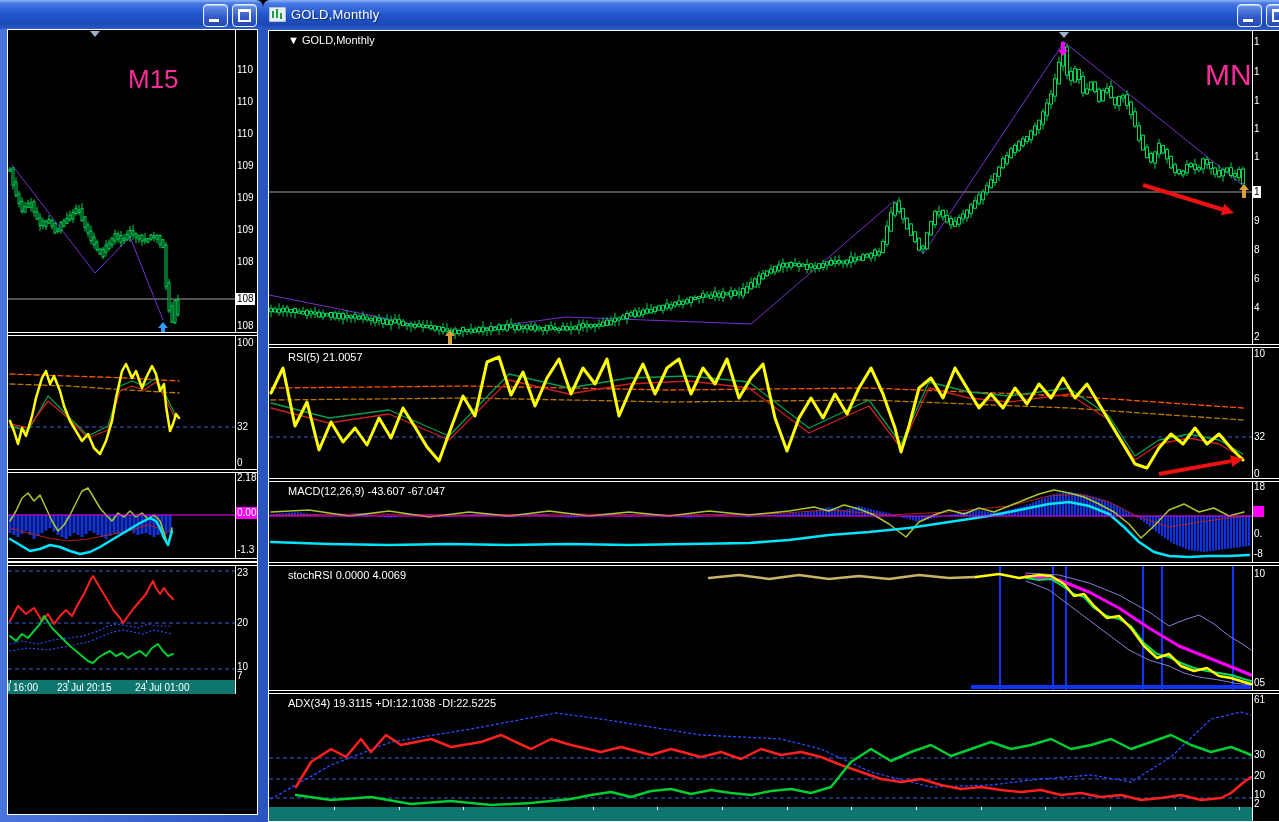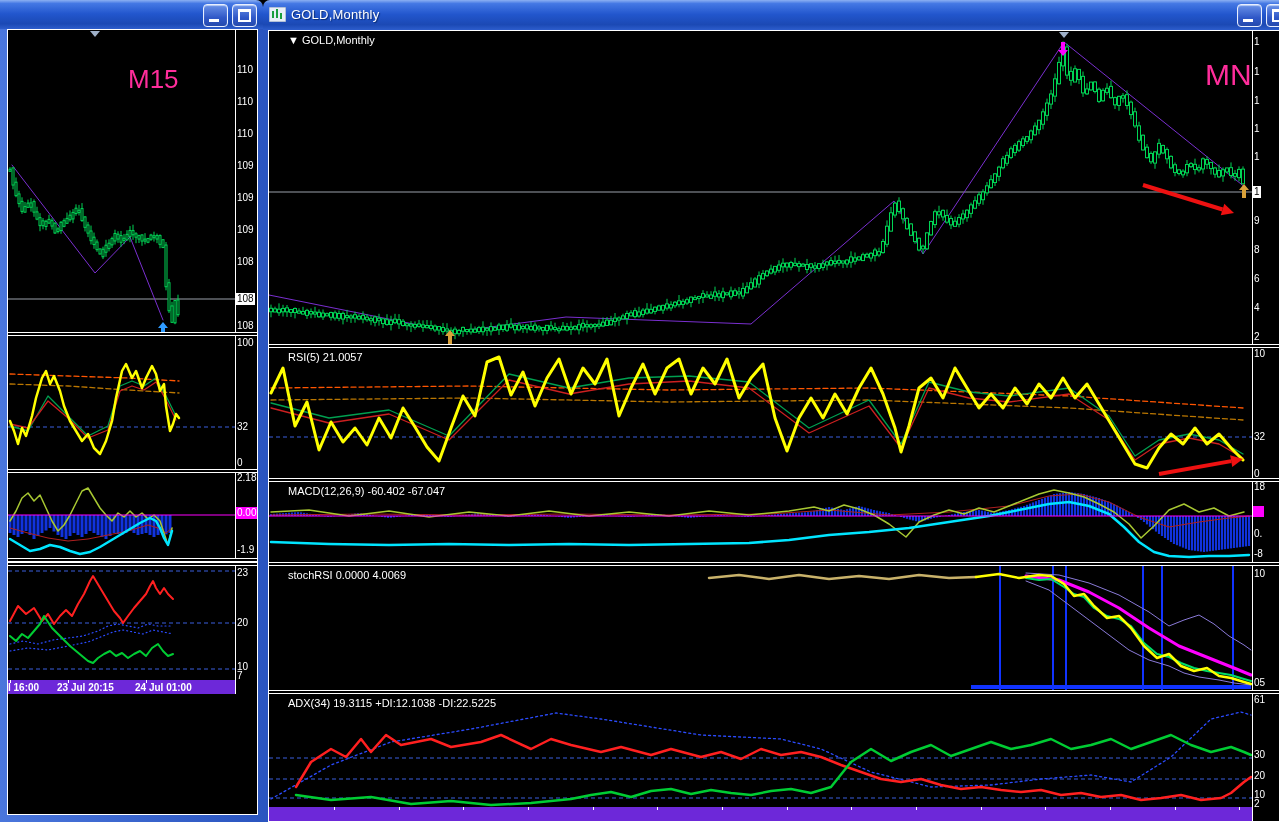--- a/index.html
+++ b/index.html
@@ -34,21 +34,21 @@
   .plotwrap{position:relative;flex:1;overflow:hidden;}
   svg{display:block;}
   .axis{position:relative;border-left:1px solid #fff;background:#000;flex:none;overflow:hidden;}
   .left-win .axis{width:21px;}
   .main-win .axis{width:26px;}
   .divider{height:4px;border-top:1px solid #fff;border-bottom:1px solid #fff;background:#000;box-sizing:border-box;}
   .plabel{position:absolute;left:19px;top:3px;color:#fff;font-size:11px;white-space:nowrap;}
   .axlab{position:absolute;left:1px;color:#fff;font-size:10px;line-height:12px;white-space:nowrap;}
   .axlab.wbox{background:#fff;color:#000;padding:0 1px;left:0;}
   .axlab.mboxx{background:#ff00ff;color:#fff;padding:0 1px;min-width:9px;min-height:11px;left:0;}
-  .tlrow{background:#6d28d9;font-weight:bold;}
+  .tlrow{background:#0f766e;}
   .tl{position:relative;flex:1;overflow:hidden;}
   .tl span{position:absolute;top:2px;color:#fff;font-size:10px;white-space:nowrap;}
   .tl .tick{position:absolute;top:0;width:1px;height:3px;background:#fff;}
   .axcorner{flex:none;border-left:1px solid #fff;background:#000;}
   .left-win .axcorner{width:21px;}
   .main-win .axcorner{width:26px;}
 </style>
 </head>
 <body>
 
@@ -272,21 +272,21 @@
                 <polyline points="2,55 20,60 40,65 60,68 80,66 100,62 120,58 140,52 150,55 158,60 164,55" fill="none" stroke="#b02020" stroke-width="1" stroke-linejoin="round" stroke-linecap="round"></polyline>
                 <polyline points="2,48 8,38 14,25 20,20 26,28 32,22 38,35 44,48 50,58 56,52 62,42 68,30 74,18 80,15 86,25 92,35 98,42 104,48 110,40 116,44 122,38 128,44 134,40 140,46 146,42 152,48 156,60 160,72 164,55" fill="none" stroke="#a8c832" stroke-width="1.5" stroke-linejoin="round" stroke-linecap="round"></polyline>
                 <polyline points="2,66 12,72 22,78 32,76 42,72 52,74 62,78 72,81 82,79 92,74 102,68 112,62 122,56 132,50 142,45 148,48 152,55 156,65 160,72 164,58" fill="none" stroke="#00e5ff" stroke-width="2.5" stroke-linejoin="round" stroke-linecap="round"></polyline>
                 <line x1="0" y1="42" x2="227" y2="42" stroke="#ff00ff" stroke-width="1"></line>
               </svg>
               <div class="plabel"></div>
             </div>
           <div class="axis">
               <span class="axlab" style="top: -1px;">2.18</span>
               <span class="axlab mboxx" style="top: 34px;">0.00</span>
-              <span class="axlab" style="top: 71px;">-1.9</span>
+              <span class="axlab" style="top: 71px;">-1.3</span>
             </div>
         </div>
         <div class="divider"></div>
         <div class="divider"></div>
         <div class="row" style="height:114px">
           <div class="plotwrap">
               <svg width="227" height="114" viewBox="0 0 227 114">
                 <line x1="0" y1="5" x2="227" y2="5" stroke="#3a5fdd" stroke-width="1" stroke-dasharray="4 3"></line>
                 <line x1="0" y1="57" x2="227" y2="57" stroke="#3a5fdd" stroke-width="1" stroke-dasharray="4 3"></line>
                 <line x1="0" y1="103" x2="227" y2="103" stroke="#3a5fdd" stroke-width="1" stroke-dasharray="4 3"></line>
@@ -1208,21 +1208,21 @@
                 <line x1="968" y1="34" x2="968" y2="65.6" stroke="#1133dd" stroke-width="2.2"></line>
                 <line x1="971" y1="34" x2="971" y2="65.2" stroke="#1133dd" stroke-width="2.2"></line>
                 <line x1="974" y1="34" x2="974" y2="64.8" stroke="#1133dd" stroke-width="2.2"></line>
                 <line x1="977" y1="34" x2="977" y2="64.4" stroke="#1133dd" stroke-width="2.2"></line>
                 <line x1="980" y1="34" x2="980" y2="64" stroke="#1133dd" stroke-width="2.2"></line>
                 <polyline points="2,33 100,32 200,33 300,32 400,33 500,32 560,28 620,33 680,30 740,24 780,14 810,12 840,20 870,35 900,45 930,40 960,36 980,34" fill="none" stroke="#b02020" stroke-width="1" stroke-linejoin="round" stroke-linecap="round"></polyline>
                 <polyline points="2,30 40,28 80,34 120,29 160,35 200,30 240,34 280,29 320,34 360,30 400,34 440,29 480,33 520,29 545,25 560,29 575,23 590,27 605,33 620,42 637,55 650,40 665,33 680,28 695,32 710,26 725,30 740,24 755,18 770,12 785,8 800,11 815,15 830,22 845,30 860,42 872,56 885,44 900,28 915,22 930,30 945,26 960,34 975,30" fill="none" stroke="#a8c832" stroke-width="1.5" stroke-linejoin="round" stroke-linecap="round"></polyline>
                 <polyline points="2,60 60,62 120,63 180,62 240,63 300,62 360,63 420,62 480,61 520,58 560,53 600,50 640,46 680,40 720,34 750,28 780,22 800,20 820,24 840,32 855,45 870,60 885,70 900,74 920,75 940,74 960,74 980,73" fill="none" stroke="#00e5ff" stroke-width="2.5" stroke-linejoin="round" stroke-linecap="round"></polyline>
                 <line x1="0" y1="34" x2="984" y2="34" stroke="#ff00ff" stroke-width="1"></line>
               </svg>
-              <div class="plabel">MACD(12,26,9) -60.402 -67.047</div>
+              <div class="plabel">MACD(12,26,9) -43.607 -67.047</div>
             </div>
           <div class="axis">
               <span class="axlab" style="top: -1px;">18</span>
               <span class="axlab mboxx" style="top: 24px;"></span>
               <span class="axlab" style="top: 46px;">0.</span>
               <span class="axlab" style="top: 66px;">-8</span>
             </div>
         </div>
         <div class="divider"></div>
         <div class="row" style="height:124px">

